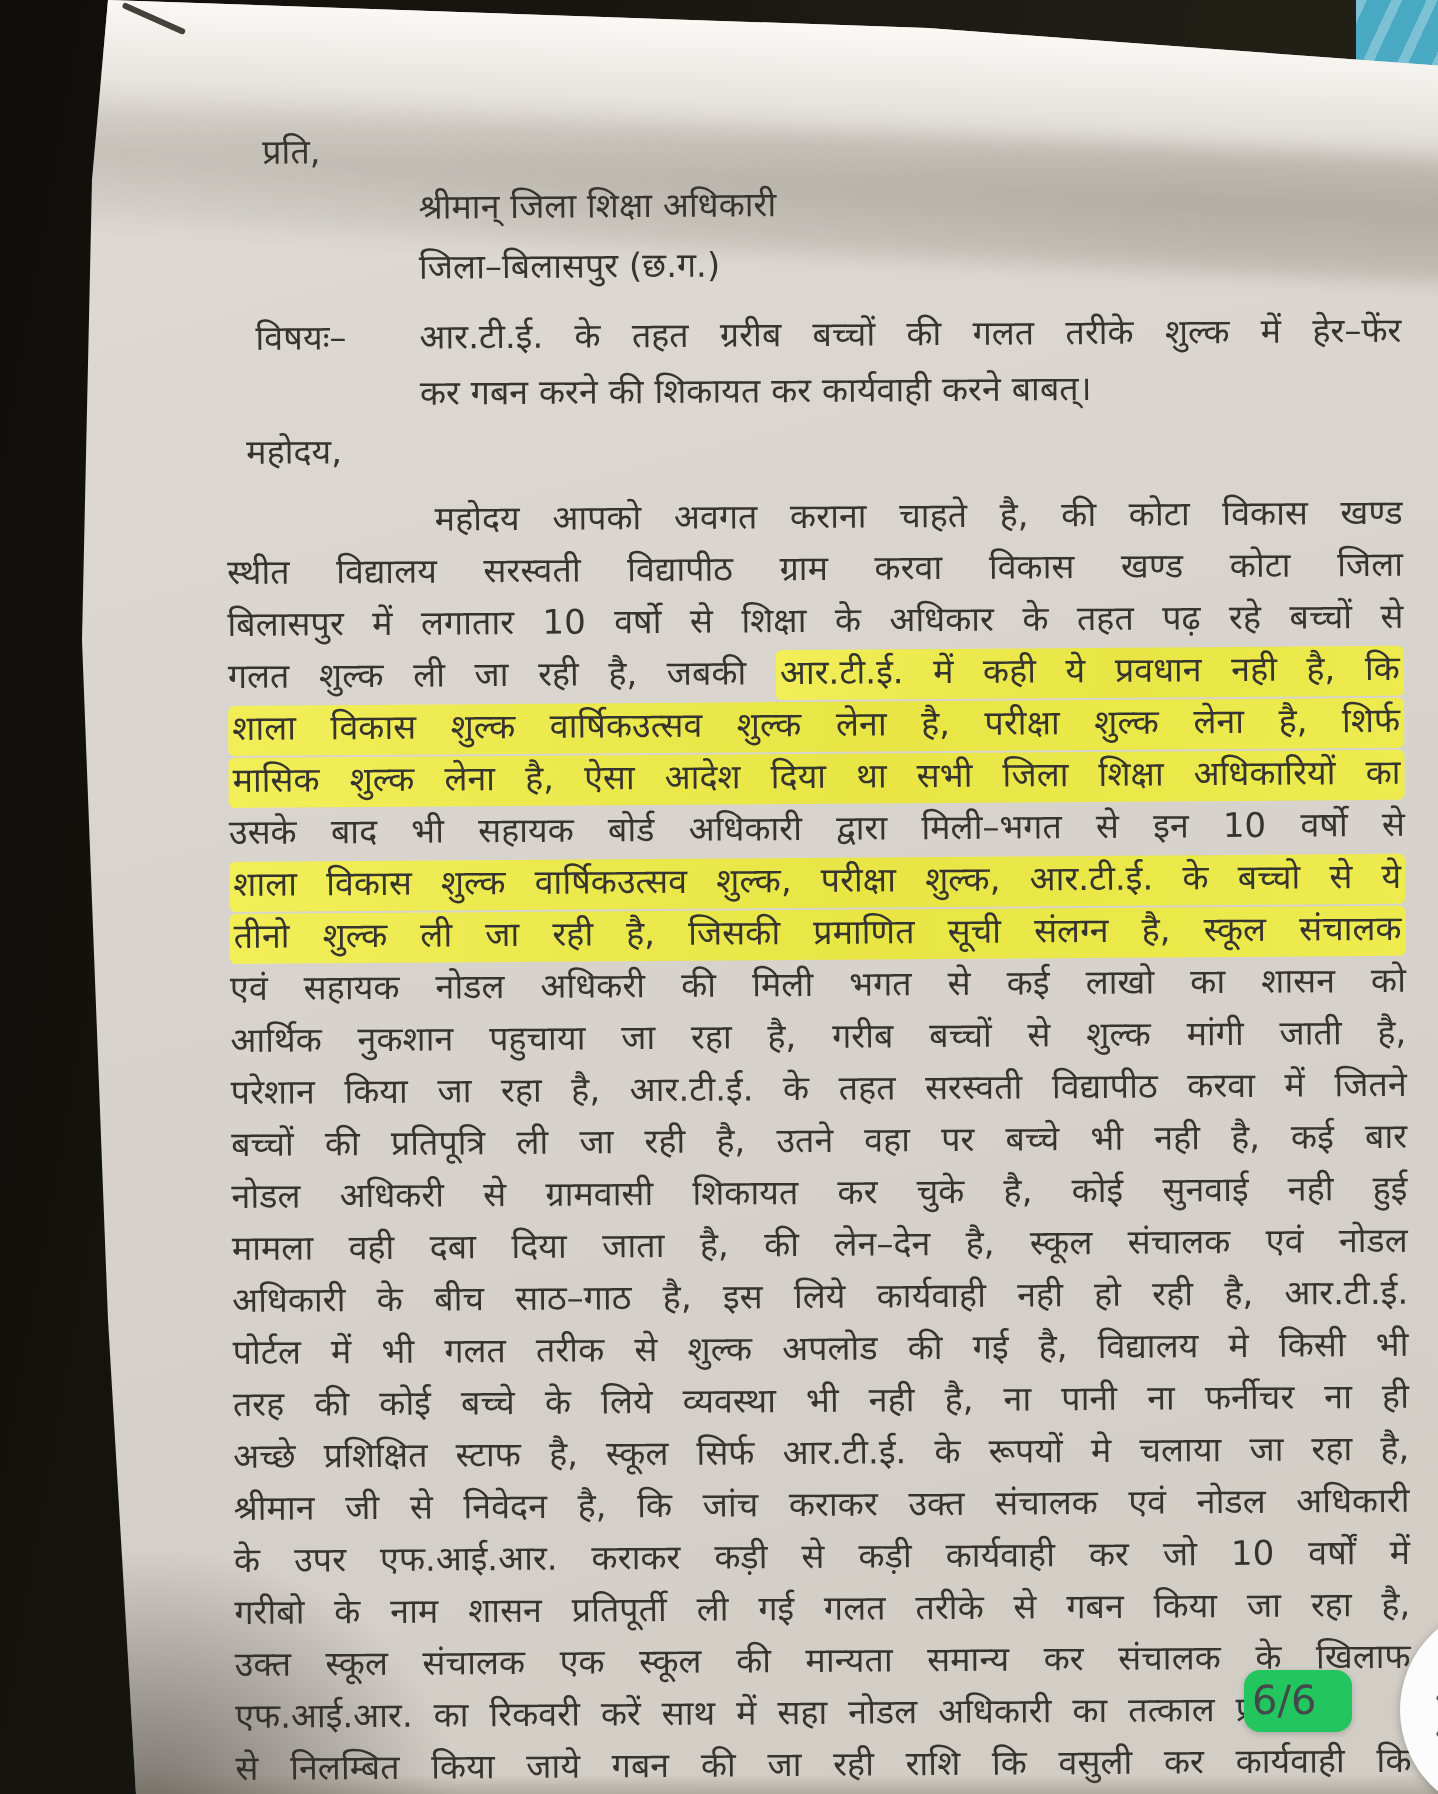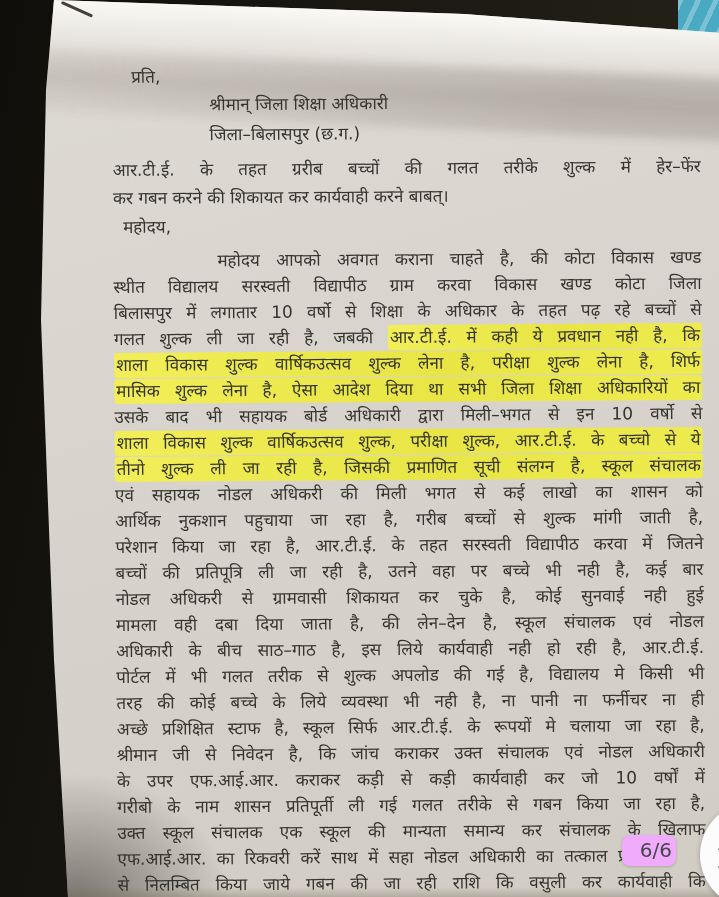--- a/index.html
+++ b/index.html
@@ -69,22 +69,22 @@
   .bline.short{padding-right:78px;}
   .hl{
     background:linear-gradient(98deg,#f1ee58 0%,#e8e545 55%,#eeeb4f 100%);
     padding:2px 2px 3px;border-radius:3px;
     -webkit-box-decoration-break:clone;box-decoration-break:clone;
   }
 
   
   .page-badge{
     position:absolute;left:588px;top:835px;min-width:54px;height:31px;
-    background:#f0abfc;border-radius:8px;box-shadow:0 1px 3px rgba(0,0,0,0.18);
-    color:#44484b;font-size:20px;line-height:31px;text-align:right;
+    background:#22c55e;border-radius:8px;box-shadow:0 1px 3px rgba(0,0,0,0.18);
+    color:#44484b;font-size:20px;line-height:31px;text-align:left;
     box-sizing:border-box;padding:0 4px;
   }
   .scroll-control{
     position:absolute;left:666px;top:802px;width:106px;height:106px;
     background:#fcfcfc;border-radius:50%;box-shadow:0 1px 5px rgba(0,0,0,0.25);
   }
   .chev{position:absolute;width:17px;height:17px;
     border-left:5px solid #595d60;border-top:5px solid #595d60;border-radius:2px;}
   .chev.up{left:22px;top:36px;transform:rotate(45deg);}
   .chev.down{left:22px;top:54px;transform:rotate(225deg);}
@@ -100,20 +100,21 @@
     <div class="fold-shadow"></div>
     <div class="pen-mark"></div>
 
     <div class="content">
       <div class="to">प्रति,</div>
       <div id="recipient">
           <div class="rline">श्रीमान् जिला शिक्षा अधिकारी</div>
           <div class="rline">जिला–बिलासपुर (छ.ग.)</div>
         </div>
       <div class="subject-row">
+        <div class="subject-label">विषयः–</div>
         <div class="subject-text" id="subject">
             <div class="sline">आर.टी.ई. के तहत ग्ररीब बच्चों की गलत तरीके शुल्क में हेर–फेंर</div>
             <div class="sline">कर गबन करने की शिकायत कर कार्यवाही करने बाबत्।</div>
           </div>
       </div>
       <div class="greeting">महोदय,</div>
       <div class="body-lines" id="body-lines">
           <div class="bline indent"><span>महोदय आपको अवगत कराना चाहते है, की कोटा विकास खण्ड</span></div>
           <div class="bline"><span>स्थीत विद्यालय सरस्वती विद्यापीठ ग्राम करवा विकास खण्ड कोटा जिला</span></div>
           <div class="bline"><span>बिलासपुर में लगातार 10 वर्षो से शिक्षा के अधिकार के तहत पढ़ रहे बच्चों से</span></div>

